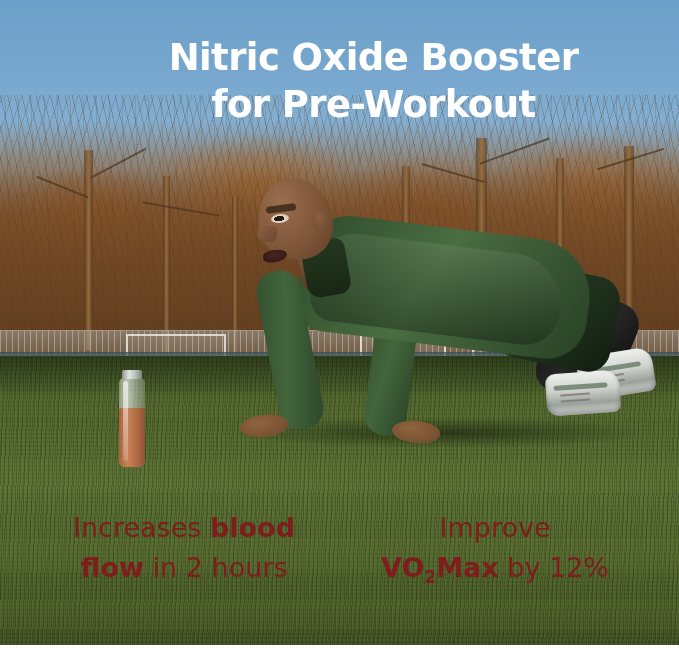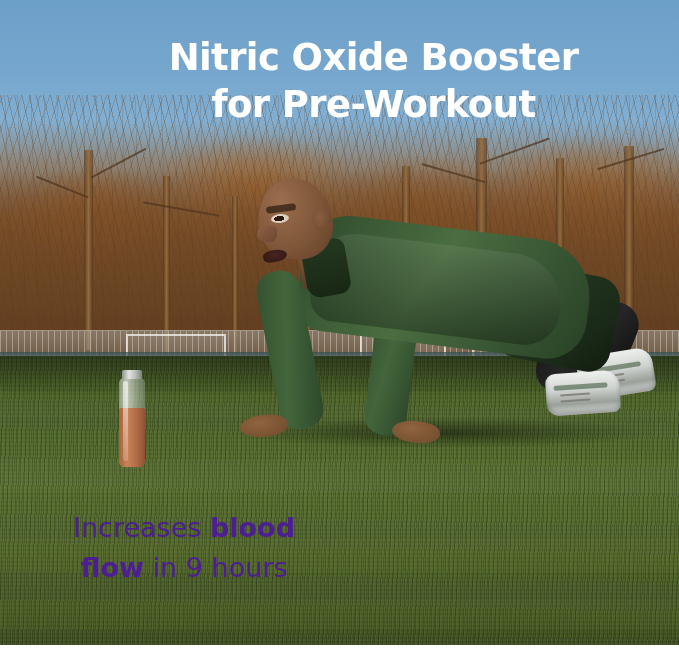--- a/index.html
+++ b/index.html
@@ -329,21 +329,21 @@
 
   .captions {
     position: absolute;
     left: 0; top: 508px;
     width: 679px;
     display: flex;
     justify-content: space-between;
     align-items: flex-start;
     padding: 0 44px;
     box-sizing: border-box;
-    color: #4c1d95;
+    color: #7f1d1d;
   }
   .caption {
     font-family: "DejaVu Sans", sans-serif;
     font-size: 27px;
     line-height: 40px;
     font-weight: 400;
     text-align: center;
     width: 280px;
   }
   .caption b { font-weight: 700; }
@@ -451,22 +451,26 @@
       <div class="mouth"></div>
     </div>
 
     <div class="headline">Nitric Oxide Booster
 for Pre-Workout</div>
 
     <div class="captions">
 
       <div class="caption">
         <span>Increases </span><b>blood</b><br>
-        <b>flow</b><span> in 9 hours</span>
+        <b>flow</b><span> in 2 hours</span>
       </div>
 
+      <div class="caption">
+        <span>Improve</span><br>
+        <b>VO</b><sub>2</sub><b>Max</b><span> by 12%</span>
+      </div>
 
     </div>
 
   </div>
 
   <div class="bottom-strip"></div>
 </div>
 
 </body></html>

